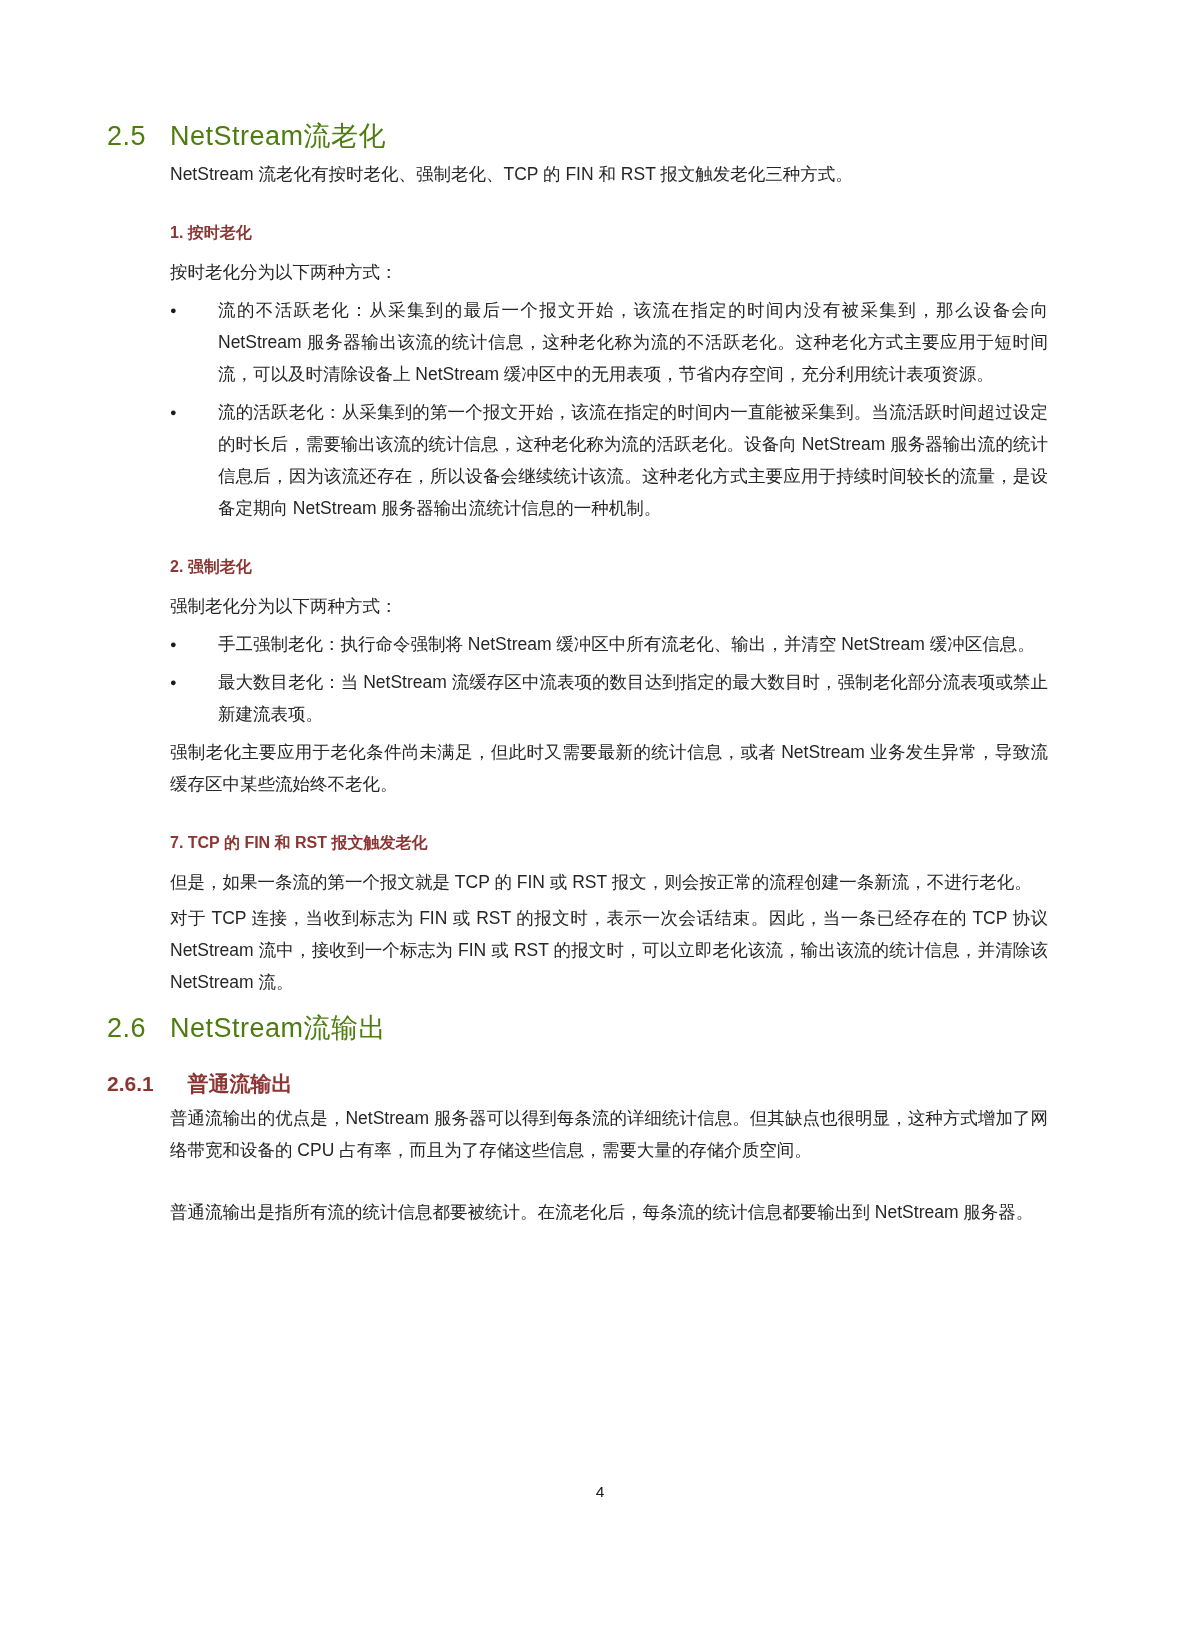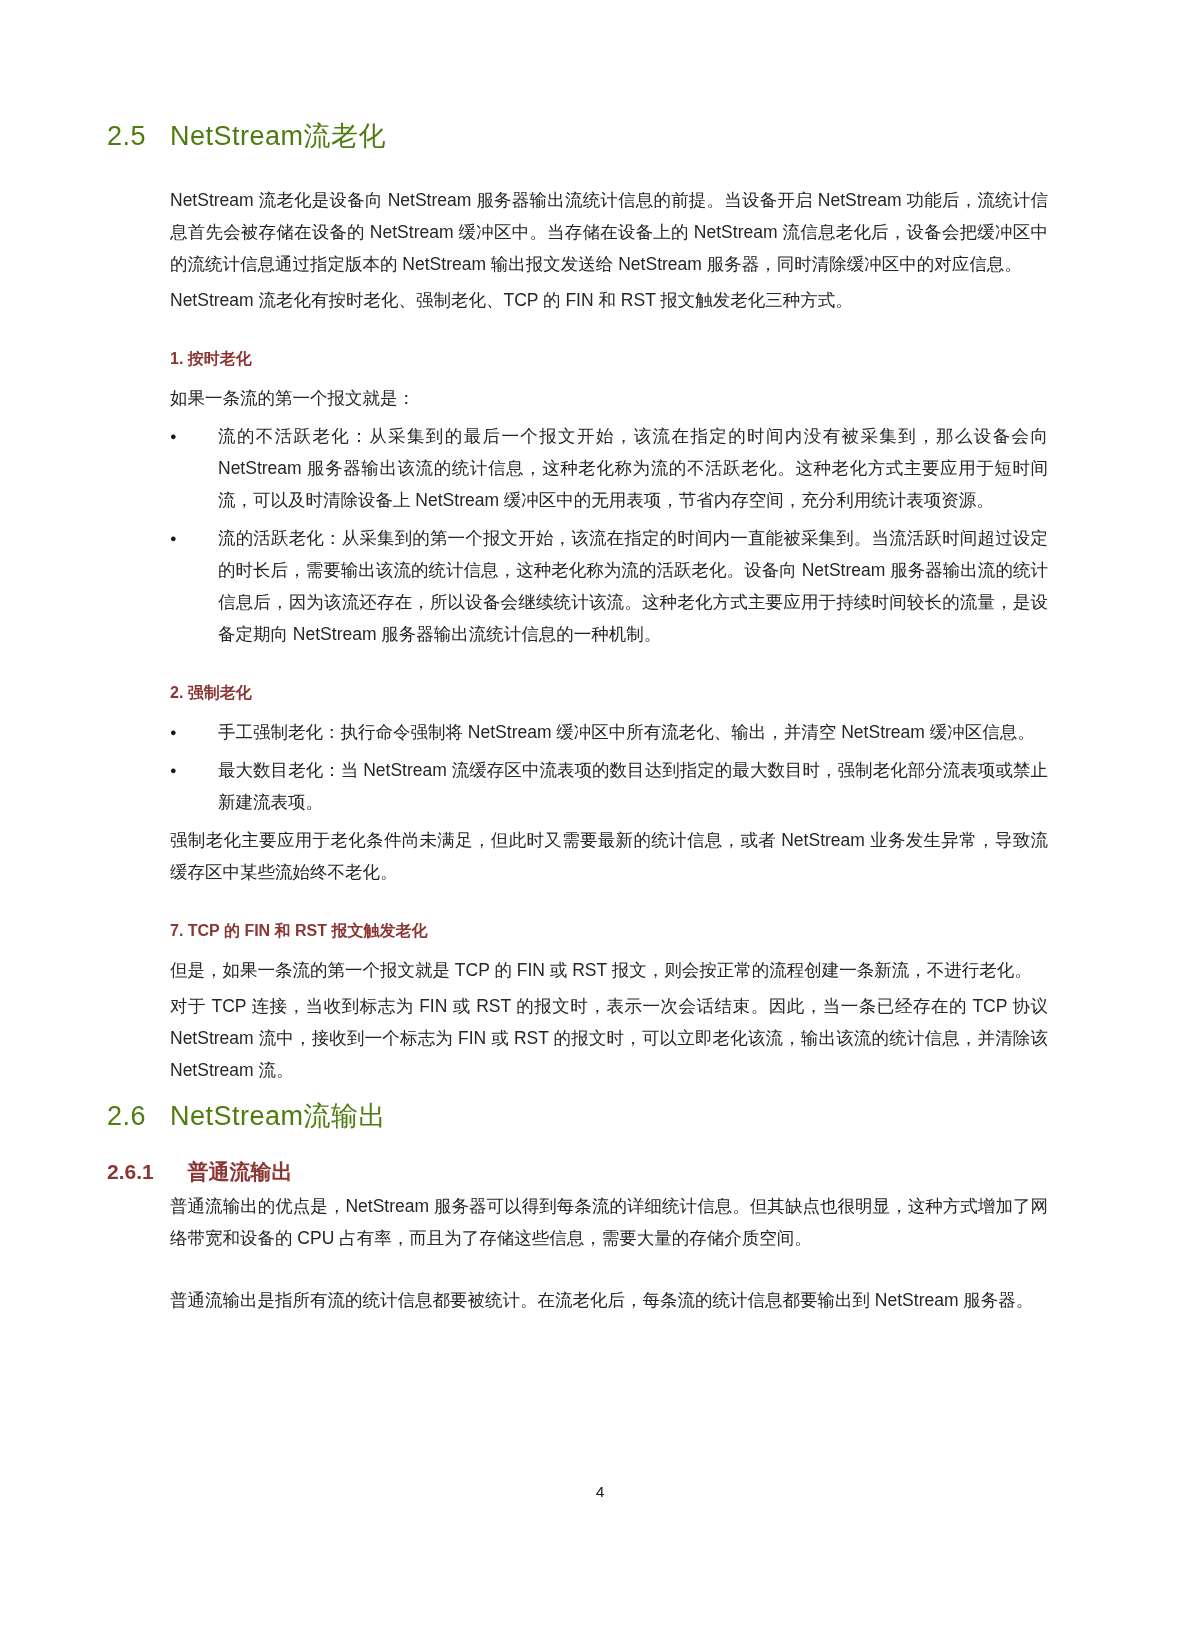--- a/index.html
+++ b/index.html
@@ -73,36 +73,36 @@
 </head>
 <body>
 
 <div class="page">
 
   <h1 class="h-section h-section-25">
     <span class="h-num">2.5</span>
     <span class="h-text">NetStream流老化</span>
   </h1>
 
-  <p class="body first-after-heading">NetStream 流老化是设备向 NetStream 服务器输出流统计信息的前提。当设备开启 NetStream 功能后，流统计信息首先会被存储在设备的 NetStream 缓冲区中。当存储在设备上的 NetStream 流信息老化后，设备会把缓冲区中的流统计信息通过指定版本的 NetStream 输出报文发送给 NetStream 服务器，同时清除缓冲区中的对应信息。</p>
   <p class="body">NetStream 流老化有按时老化、强制老化、TCP 的 FIN 和 RST 报文触发老化三种方式。</p>
 
   <h3 class="h-numbered">1. 按时老化</h3>
-  <p class="body">如果一条流的第一个报文就是：</p>
+  <p class="body">按时老化分为以下两种方式：</p>
 
   <div class="bullet-item">
     <span class="bullet-marker">●</span>
     <span class="bullet-text">流的不活跃老化：从采集到的最后一个报文开始，该流在指定的时间内没有被采集到，那么设备会向 NetStream 服务器输出该流的统计信息，这种老化称为流的不活跃老化。这种老化方式主要应用于短时间流，可以及时清除设备上 NetStream 缓冲区中的无用表项，节省内存空间，充分利用统计表项资源。</span>
   </div>
   <div class="bullet-item">
     <span class="bullet-marker">●</span>
     <span class="bullet-text">流的活跃老化：从采集到的第一个报文开始，该流在指定的时间内一直能被采集到。当流活跃时间超过设定的时长后，需要输出该流的统计信息，这种老化称为流的活跃老化。设备向 NetStream 服务器输出流的统计信息后，因为该流还存在，所以设备会继续统计该流。这种老化方式主要应用于持续时间较长的流量，是设备定期向 NetStream 服务器输出流统计信息的一种机制。</span>
   </div>
 
   <h3 class="h-numbered">2. 强制老化</h3>
+  <p class="body">强制老化分为以下两种方式：</p>
 
   <div class="bullet-item">
     <span class="bullet-marker">●</span>
     <span class="bullet-text">手工强制老化：执行命令强制将 NetStream 缓冲区中所有流老化、输出，并清空 NetStream 缓冲区信息。</span>
   </div>
   <div class="bullet-item">
     <span class="bullet-marker">●</span>
     <span class="bullet-text">最大数目老化：当 NetStream 流缓存区中流表项的数目达到指定的最大数目时，强制老化部分流表项或禁止新建流表项。</span>
   </div>
 

